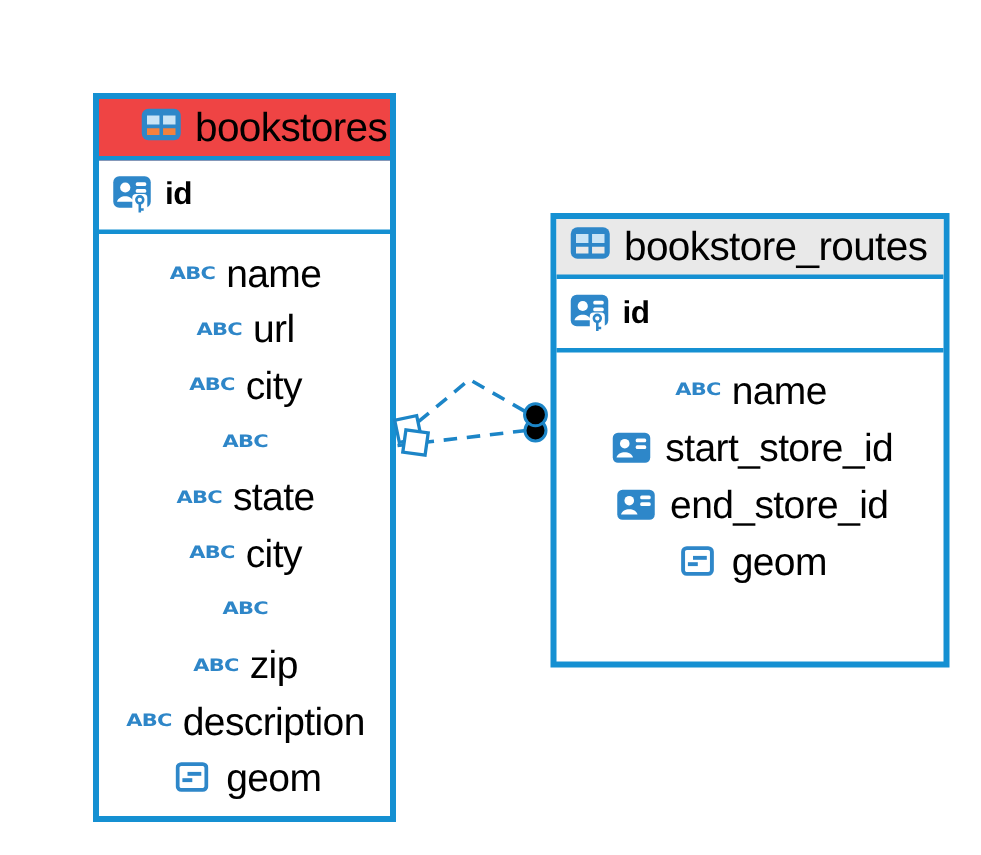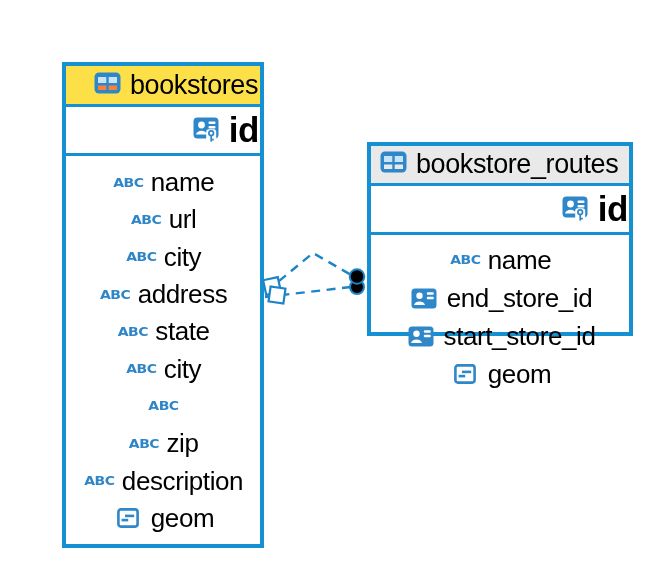--- a/index.html
+++ b/index.html
@@ -5,31 +5,31 @@
   html,body{margin:0;padding:0;}
   body{
     width:654px;height:570px;background:#ffffff;position:relative;overflow:hidden;
     font-family:"Liberation Sans",sans-serif;color:#000;
   }
   .erd-canvas{position:absolute;inset:0;width:654px;height:570px;}
   .tbl{
     position:absolute;background:#fff;border:4px solid #1590D2;box-sizing:border-box;
   }
   .tbl-bookstores{left:62px;top:62px;width:202px;height:486px;}
-  .tbl-routes{left:367px;top:142px;width:266px;height:194px;}
+  .tbl-routes{left:367px;top:142px;width:266px;height:303px;}
   .tbl-header{
     display:flex;align-items:center;gap:9px;padding:0 6px 0 9px;
     border-bottom:3px solid #1590D2;font-size:27px;letter-spacing:-0.4px;
     white-space:nowrap;overflow:hidden;
   }
-  .tbl-bookstores .tbl-header{height:38px;background:#fde047;padding-left:28px;}
+  .tbl-bookstores .tbl-header{height:38px;background:#ef4444;padding-left:28px;}
   .tbl-routes .tbl-header{height:37px;background:#E9E9E9;}
   .pk-row{
-    display:flex;align-items:center;gap:6px;padding:0 1px 0 7px;
-    border-bottom:3px solid #1590D2;font-size:35px;font-weight:bold;letter-spacing:-0.4px;justify-content:flex-end;
+    display:flex;align-items:center;gap:6px;padding:0 22px 0 7px;
+    border-bottom:3px solid #1590D2;font-size:21px;font-weight:bold;letter-spacing:-0.4px;
   }
   .tbl-bookstores .pk-row{height:46px;}
   .tbl-routes .pk-row{height:46px;}
   .cols{padding-top:8px;padding-bottom:9px;}
   .tbl-routes .cols{padding-top:6px;padding-bottom:2px;}
   .col-row{
     display:flex;align-items:center;gap:7px;padding:0 6px 0 7px;
     height:37.3px;font-size:26px;letter-spacing:-0.4px;white-space:nowrap;justify-content:center;
   }
   .tbl-routes .col-row{height:38px;}
@@ -90,21 +90,20 @@
       <div class="col-row">
         <span class="icon-cell abc">ABC</span>
         <span>url</span>
       </div>
       <div class="col-row">
         <span class="icon-cell abc">ABC</span>
         <span>city</span>
       </div>
       <div class="col-row">
         <span class="icon-cell abc">ABC</span>
-        <span>address</span>
       </div>
       <div class="col-row">
         <span class="icon-cell abc">ABC</span>
         <span>state</span>
       </div>
       <div class="col-row">
         <span class="icon-cell abc">ABC</span>
         <span>city</span>
       </div>
       <div class="col-row">
@@ -170,33 +169,33 @@
       <div class="col-row">
         <span class="icon-cell">
           <svg width="26" height="21" viewBox="0 0 26 21">
             <rect x="0.5" y="0.5" width="25" height="20" rx="3.5" fill="#2E87C9"></rect>
             <circle cx="8.5" cy="7.8" r="3.2" fill="#fff"></circle>
             <path d="M3 17 C4.2 12.4 12.8 12.4 14 17 Z" fill="#fff"></path>
             <rect x="15.8" y="4.3" width="7" height="2.5" rx="1" fill="#fff"></rect>
             <rect x="15.8" y="8.8" width="7" height="2.5" rx="1" fill="#fff"></rect>
           </svg>
         </span>
-        <span>end_store_id</span>
+        <span>start_store_id</span>
       </div>
       <div class="col-row">
         <span class="icon-cell">
           <svg width="26" height="21" viewBox="0 0 26 21">
             <rect x="0.5" y="0.5" width="25" height="20" rx="3.5" fill="#2E87C9"></rect>
             <circle cx="8.5" cy="7.8" r="3.2" fill="#fff"></circle>
             <path d="M3 17 C4.2 12.4 12.8 12.4 14 17 Z" fill="#fff"></path>
             <rect x="15.8" y="4.3" width="7" height="2.5" rx="1" fill="#fff"></rect>
             <rect x="15.8" y="8.8" width="7" height="2.5" rx="1" fill="#fff"></rect>
           </svg>
         </span>
-        <span>start_store_id</span>
+        <span>end_store_id</span>
       </div>
       <div class="col-row">
         <span class="icon-cell">
           <svg width="22" height="20" viewBox="0 0 22 20">
             <rect x="1.4" y="1.4" width="19.2" height="17.2" rx="2.5" fill="#fff" stroke="#2E87C9" stroke-width="2.6"></rect>
             <rect x="8" y="6.6" width="9.2" height="2.6" fill="#2E87C9"></rect>
             <rect x="4.6" y="10.8" width="6.6" height="2.6" fill="#2E87C9"></rect>
           </svg>
         </span>
         <span>geom</span>

